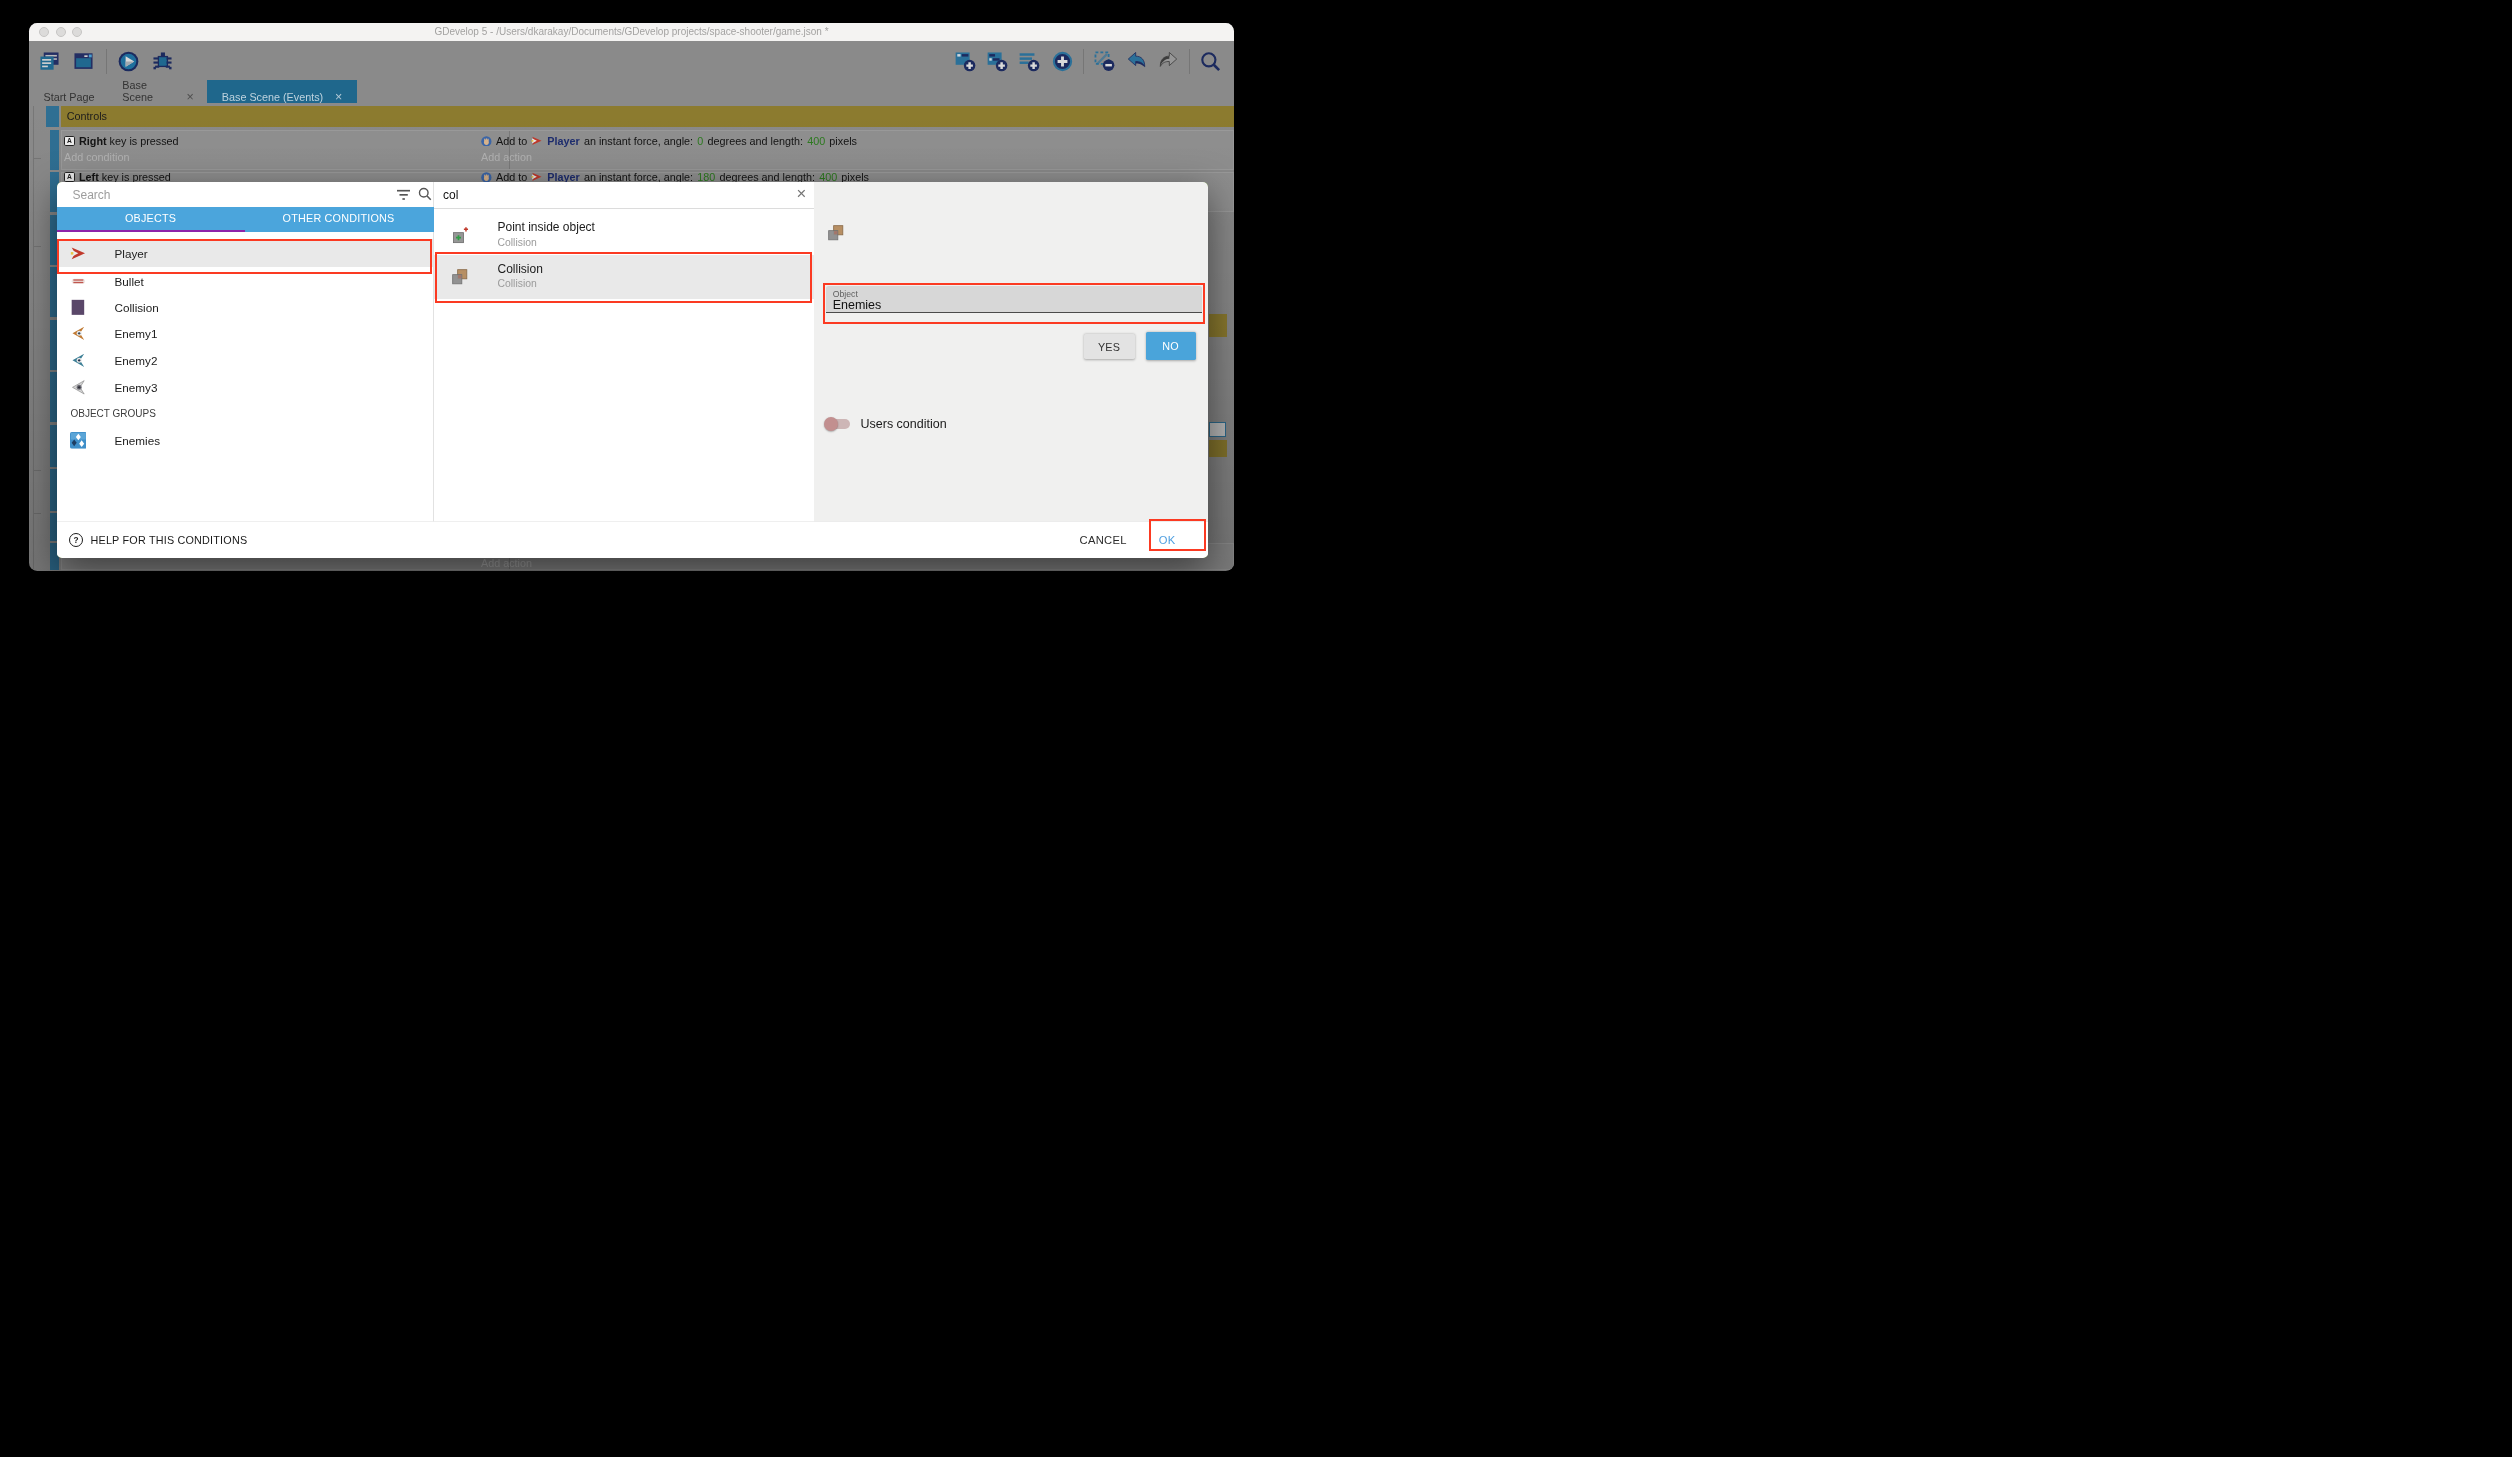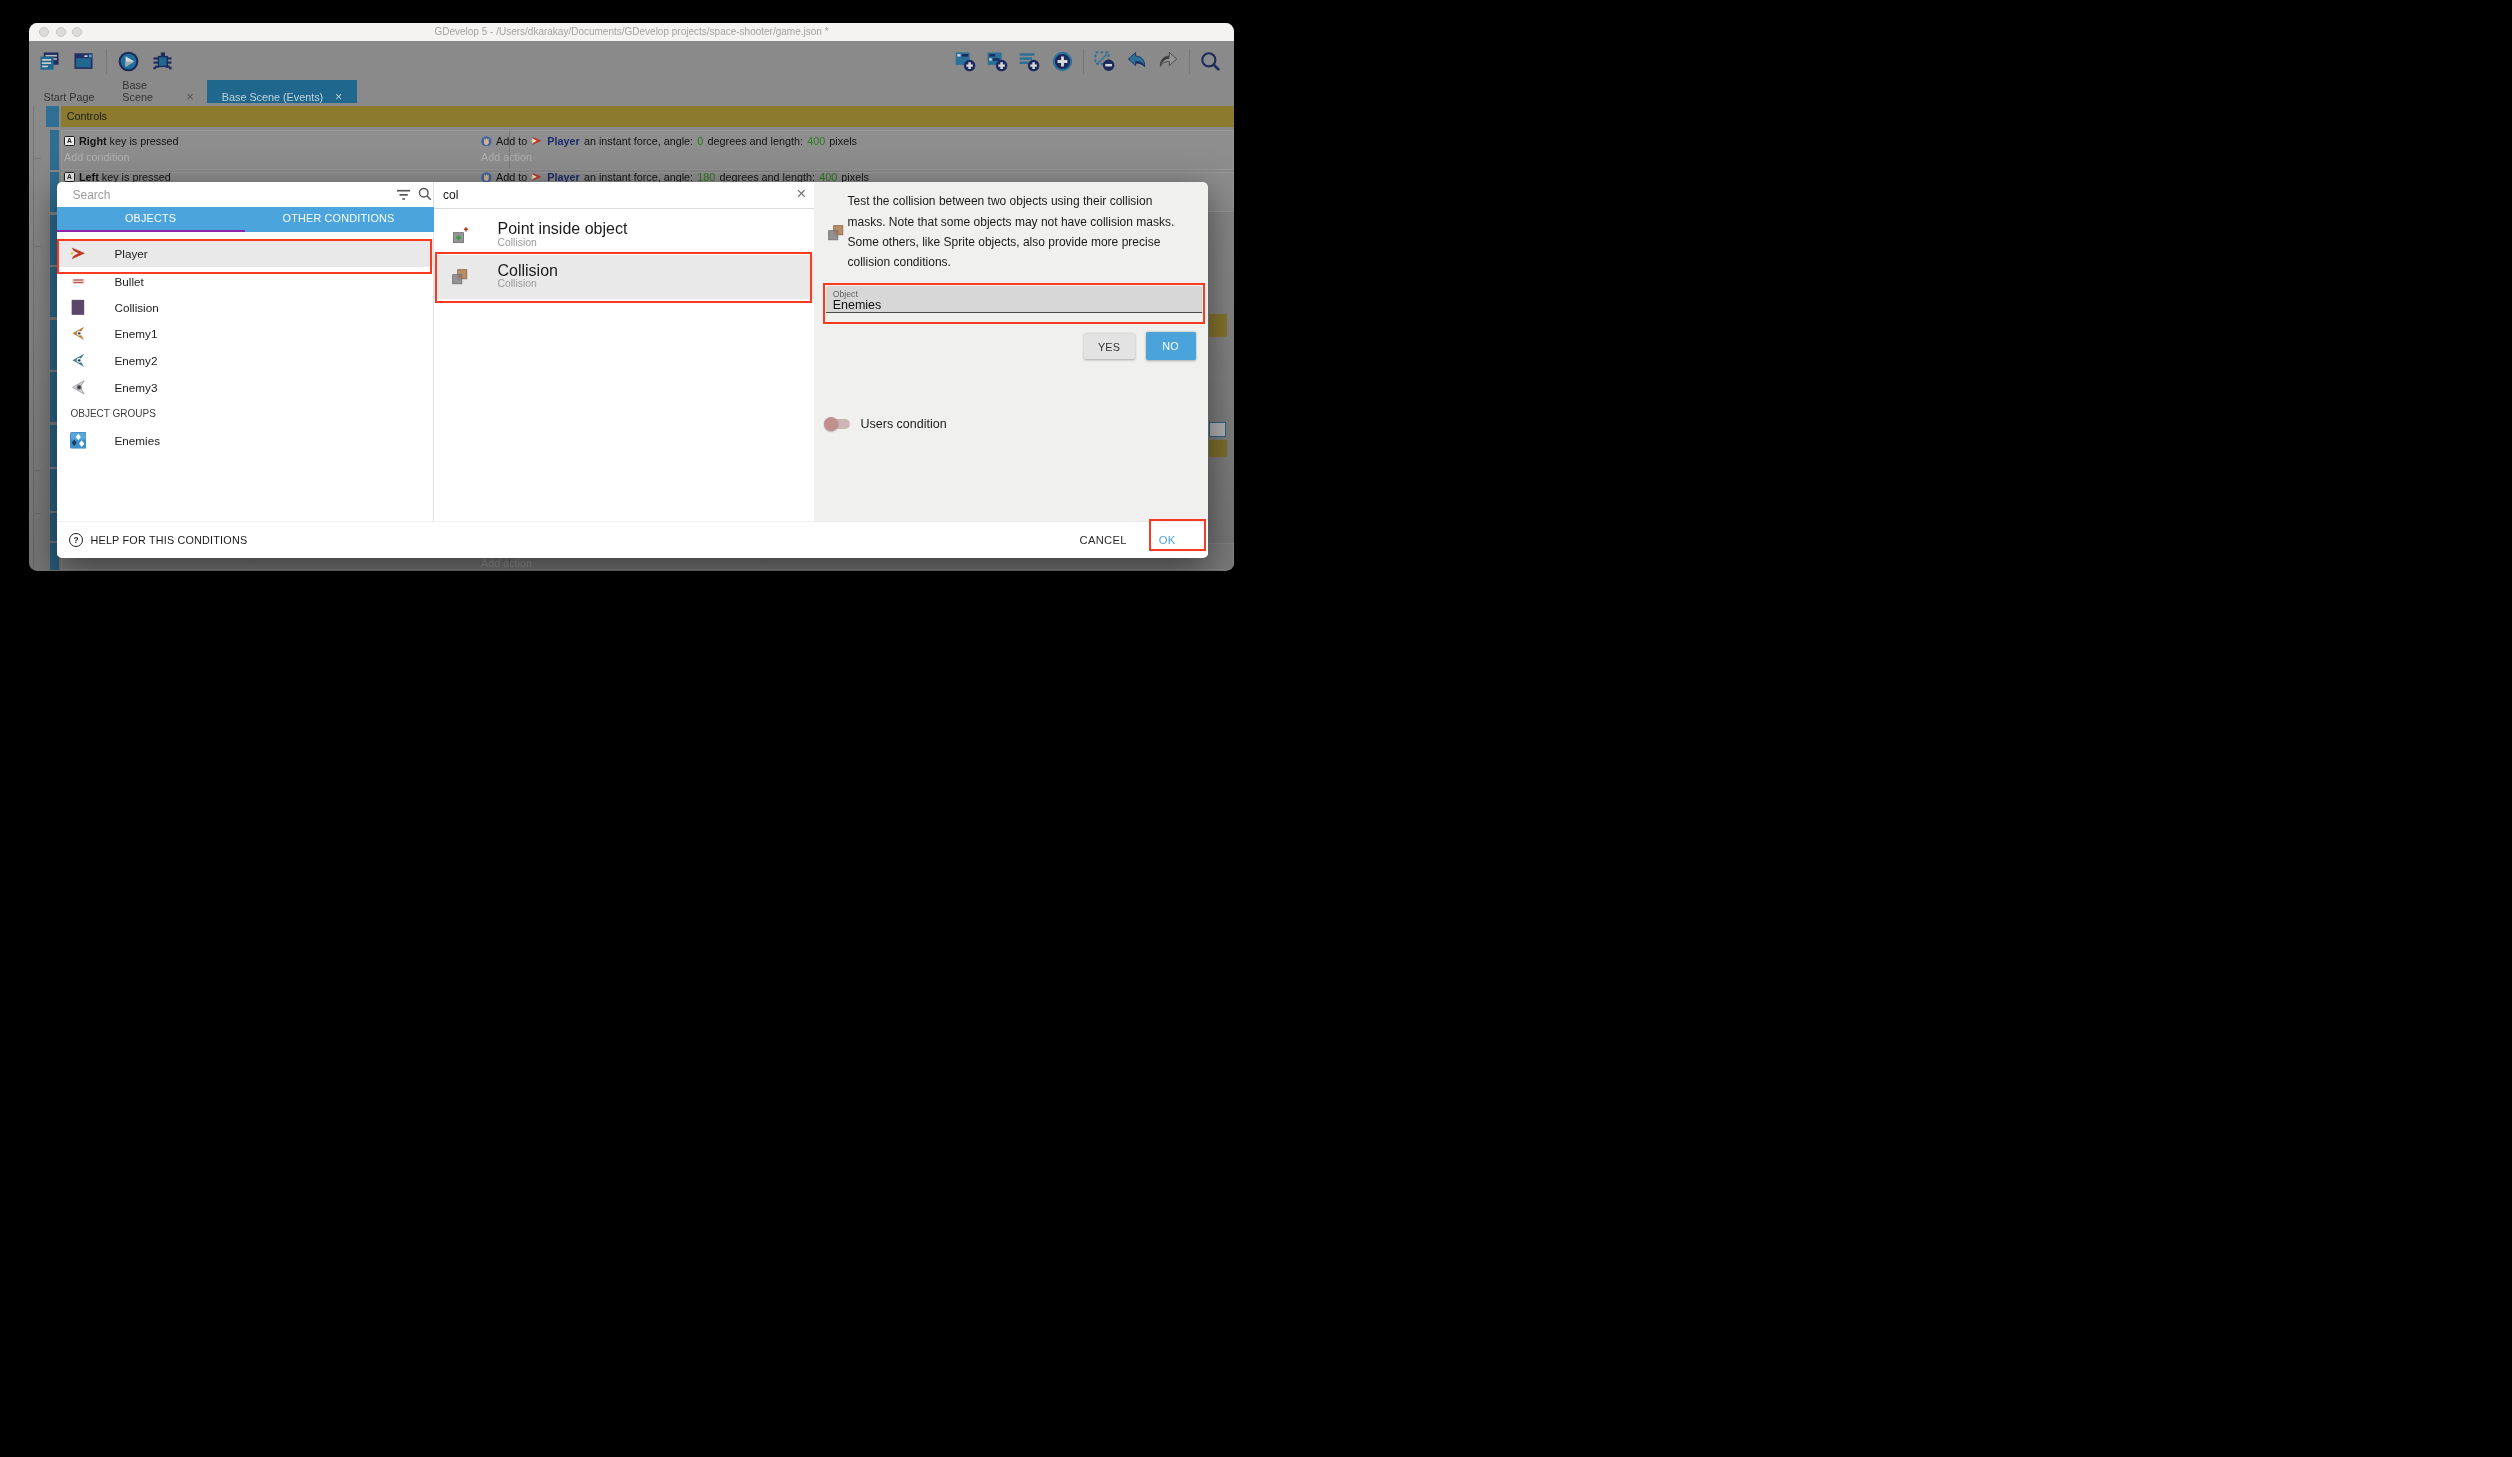--- a/index.html
+++ b/index.html
@@ -62,21 +62,21 @@
   .dtabbar{position:absolute;left:0;top:25px;width:377px;height:25px;background:#4ba5dc;}
   .dtab{position:absolute;top:0;height:22.5px;line-height:23px;text-align:center;color:#fff;
         font-size:10.8px;font-weight:500;letter-spacing:0.2px;width:188px;}
   .dtab-underline{position:absolute;left:0;top:22.5px;width:188px;height:2.5px;background:#8e24aa;}
   .objrow{position:absolute;left:0;width:376px;height:27px;display:flex;align-items:center;z-index:1;}
   .objrow .ic{position:absolute;left:13.3px;width:16.7px;height:16.7px;}
   .objrow .nm{position:absolute;left:58px;font-size:11.7px;color:#1c1c1c;}
   .groups-hdr{position:absolute;left:14px;font-size:10px;color:#3c3c3c;}
   .resrow{position:absolute;left:0;width:380px;}
   .resrow .ic{position:absolute;left:17.5px;top:50%;margin-top:-9.2px;width:18.3px;height:18.3px;}
-  .res-title{position:absolute;left:64px;font-size:16px;color:#1c1c1c;white-space:nowrap;}
+  .res-title{position:absolute;left:64px;font-size:12px;color:#1c1c1c;white-space:nowrap;}
   .res-sub{position:absolute;left:64px;font-size:10.4px;color:#9b9b9b;white-space:nowrap;}
   .desc{position:absolute;left:34px;top:9.2px;width:337px;font-size:12px;line-height:20.4px;color:#1a1a1a;}
   .objfield{position:absolute;left:12.5px;top:104px;width:376px;height:27px;background:#d7d7d7;
             border-bottom:1.7px solid #4a4a4a;border-radius:2.5px 2.5px 0 0;box-sizing:border-box;}
   .objfield .lbl{position:absolute;left:6.7px;top:2.5px;font-size:8.7px;color:#5f5f5f;}
   .objfield .val{position:absolute;left:6.7px;top:11.7px;font-size:12.5px;color:#111;}
   .ignore{position:absolute;left:9.2px;top:152px;width:250px;font-size:12px;line-height:20px;color:#1a1a1a;}
   .btn-flat{position:absolute;display:flex;align-items:center;justify-content:center;border-radius:1.7px;
             font-size:10.8px;font-weight:500;letter-spacing:0.2px;box-shadow:0 0.8px 2.5px rgba(0,0,0,.3);cursor:pointer;}
   .toggle-track{position:absolute;left:11.7px;top:237px;width:25px;height:10px;border-radius:5px;background:#cdb6b6;}
@@ -459,21 +459,20 @@
           </svg>
         <div class="res-title" style="top:6.7px">Collision</div>
         <div class="res-sub" style="top:23px">Collision</div>
       </div>
     </div>
 
     <div class="dpanel dp-right">
       <svg style="position:absolute;left:13.3px;top:42px" width="18.3" height="18.3" viewBox="0 0 22 22">
           <use href="#sym-coll"></use>
         </svg>
-      <div class="desc">Test the collision between two objects using their collision masks. Note that some objects may not have collision masks. Some others, like Sprite objects, also provide more precise collision conditions.</div>
 
       <div class="objfield">
         <div class="lbl">Object</div>
         <div class="val">Enemies</div>
       </div>
 
       <div class="btn-flat" style="left:270px;top:152px;width:51px;height:25px;background:#e3e3e3;color:#333">YES</div>
       <div class="btn-flat" style="left:332px;top:150px;width:50px;height:27.5px;background:#4aa4da;color:#fff">NO</div>
 
       <div class="toggle-track">

